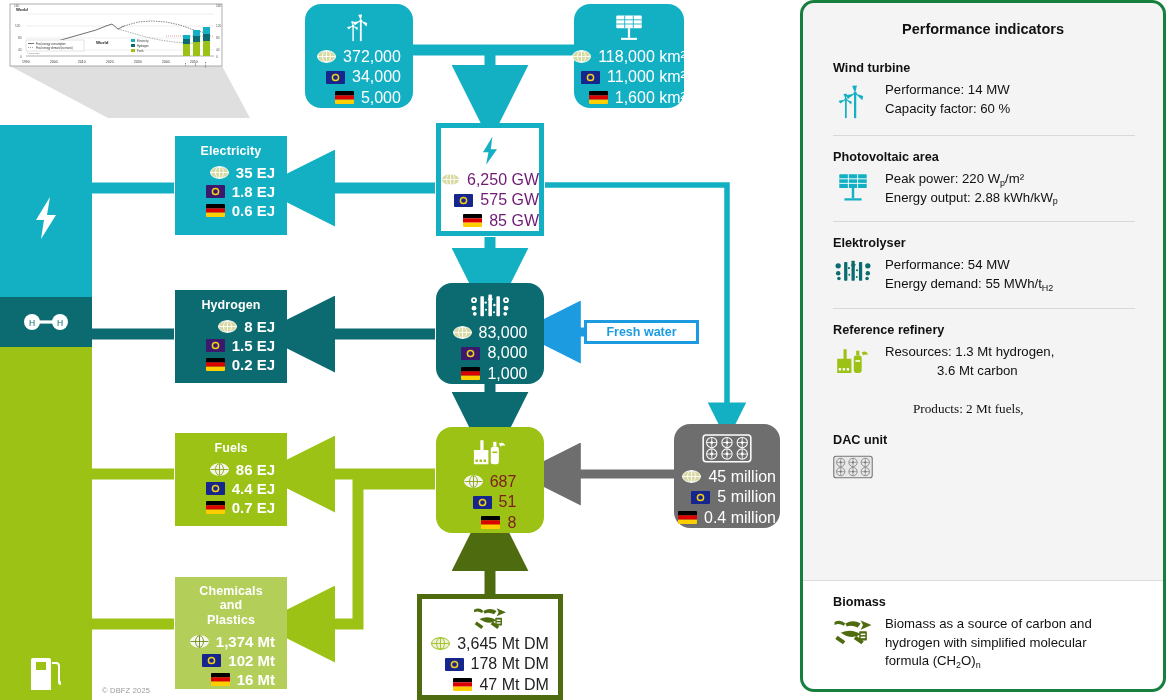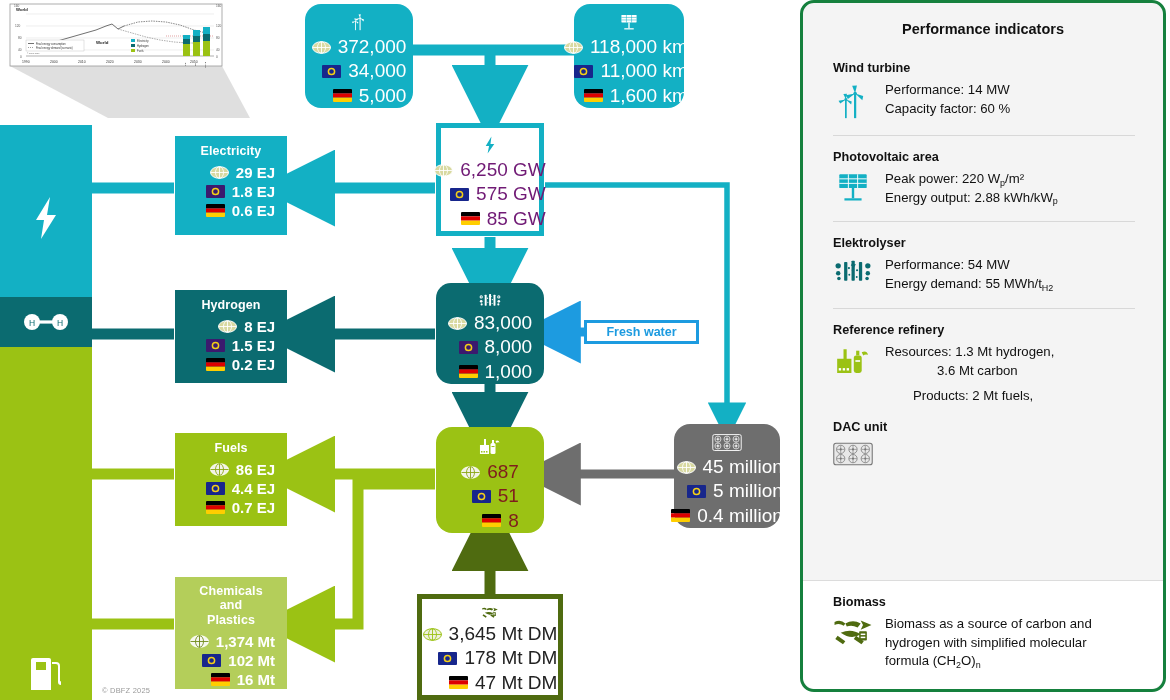--- a/index.html
+++ b/index.html
@@ -29,21 +29,21 @@
 
   
   .lbox{position:absolute;box-sizing:border-box;color:#fff;text-align:center;padding:8px 12px 10px;}
   .lbox .ttl{font-size:12.5px;font-weight:bold;margin-bottom:5px;letter-spacing:.1px;}
   .lbox .rows .row{justify-content:flex-end;}
   .lbox .rows .row .val{font-size:15px;font-weight:bold;}
 
   
   .cnode{position:absolute;box-sizing:border-box;display:flex;flex-direction:column;align-items:center;
          justify-content:flex-start;padding-top:10px;}
-  .cnode .rows .row .val{font-size:19px;}
+  .cnode .rows .row .val{font-size:16px;}
 
   
   .panel{position:absolute;left:800px;top:0;width:366px;height:692px;
          background:#f4f4f4;border:3px solid #15803d;border-radius:14px;box-sizing:border-box;overflow:hidden;}
   .panel-title{text-align:center;font-size:14.5px;font-weight:bold;color:#111;padding:18px 0 10px;}
   .pi{padding:0 24px 0 30px;}
   .pi-head{font-size:12.7px;font-weight:bold;color:#111;margin:14px 0 6px;}
   .pi-body{display:flex;align-items:flex-start;gap:12px;}
   .pi-ico{flex:0 0 auto;width:40px;display:flex;justify-content:center;align-items:flex-start;padding-top:2px;}
   .pi-txt{font-size:13.2px;color:#111;line-height:1.42;}
@@ -339,21 +339,21 @@
         <svg class="flag" viewBox="0 0 19 13">
           <rect width="19" height="4.33" fill="#000"></rect>
           <rect width="19" height="4.33" y="4.33" fill="#dd0000"></rect>
           <rect width="19" height="4.34" y="8.66" fill="#ffce00"></rect>
         </svg>
         <span class="val">85 GW</span>
       </div>
     </div>
   </div>
 
-  <div class="cnode node-r" style="left:436px;top:283px;width:108px;height:101px;background:#0B6B70;color:#fff;border-radius:15px;">
+  <div class="cnode node-r" style="left:436px;top:283px;width:108px;height:101px;background:#0B6B70;color:#fff;">
     <svg width="54" height="32" viewBox="0 0 54 32">
       <g fill="#fff">
         <rect x="15" y="4" width="4.4" height="25" rx="1"></rect>
         <rect x="25" y="2" width="4.4" height="27" rx="1"></rect>
         <rect x="35" y="4" width="4.4" height="25" rx="1"></rect>
         <circle cx="7" cy="9" r="3.6"></circle>
           <circle cx="7" cy="19" r="3"></circle>
           <circle cx="8" cy="26" r="2.4"></circle>
         <circle cx="47" cy="9" r="3.6"></circle>
           <circle cx="47" cy="19" r="3"></circle>
@@ -554,21 +554,21 @@
     <div class="ttl">Electricity</div>
     <div class="rows">
       <div class="row">
         <svg class="flag" viewBox="0 0 19 13">
           <ellipse cx="9.5" cy="6.5" rx="9" ry="5.8" fill="#d8d9a0"></ellipse>
           <ellipse cx="9.5" cy="6.5" rx="9" ry="5.8" fill="none" stroke="#fff" stroke-width="1"></ellipse>
           <ellipse cx="9.5" cy="6.5" rx="4" ry="5.8" fill="none" stroke="#fff" stroke-width="0.9"></ellipse>
           <line x1="0.5" y1="6.5" x2="18.5" y2="6.5" stroke="#fff" stroke-width="0.9"></line>
           <line x1="9.5" y1="0.7" x2="9.5" y2="12.3" stroke="#fff" stroke-width="0.9"></line>
         </svg>
-        <span class="val">29 EJ</span>
+        <span class="val">35 EJ</span>
       </div>
       <div class="row">
         <svg class="flag" viewBox="0 0 19 13">
           <rect width="19" height="13" fill="#3b1a6e"></rect>
           <circle cx="9.5" cy="6.5" r="3.1" fill="none" stroke="#f5d016" stroke-width="1.5"></circle>
         </svg>
         <span class="val">1.8 EJ</span>
       </div>
       <div class="row">
         <svg class="flag" viewBox="0 0 19 13">
@@ -783,21 +783,21 @@
               <rect x="6" y="28" width="3" height="3"></rect>
                 <rect x="11" y="28" width="3" height="3"></rect>
               <rect x="16" y="28" width="3" height="3"></rect>
               <rect x="27" y="18" width="6" height="2"></rect>
             </g>
           </svg>
         </div>
         <div class="pi-txt">
           <div>Resources: 1.3  Mt hydrogen,</div>
           <div class="ind">3.6 Mt carbon</div>
-          <div style="margin-top:7px;padding-left:28px;">Products: 2 Mt fuels,</div>
+          <div style="margin-top:20px;padding-left:28px;font-family:Liberation Serif, serif;">Products: 2 Mt fuels,</div>
         </div>
       </div>
     </div>
 
     <div class="pi" style="margin-top:10px;">
       <div class="pi-head">DAC unit</div>
       <div class="pi-body">
         <div class="pi-ico">
           <svg width="40" height="24" viewBox="0 0 52 30">
             <rect x="1" y="1" width="50" height="28" rx="3" fill="#e8e8e8" stroke="#777" stroke-width="1.4"></rect>

